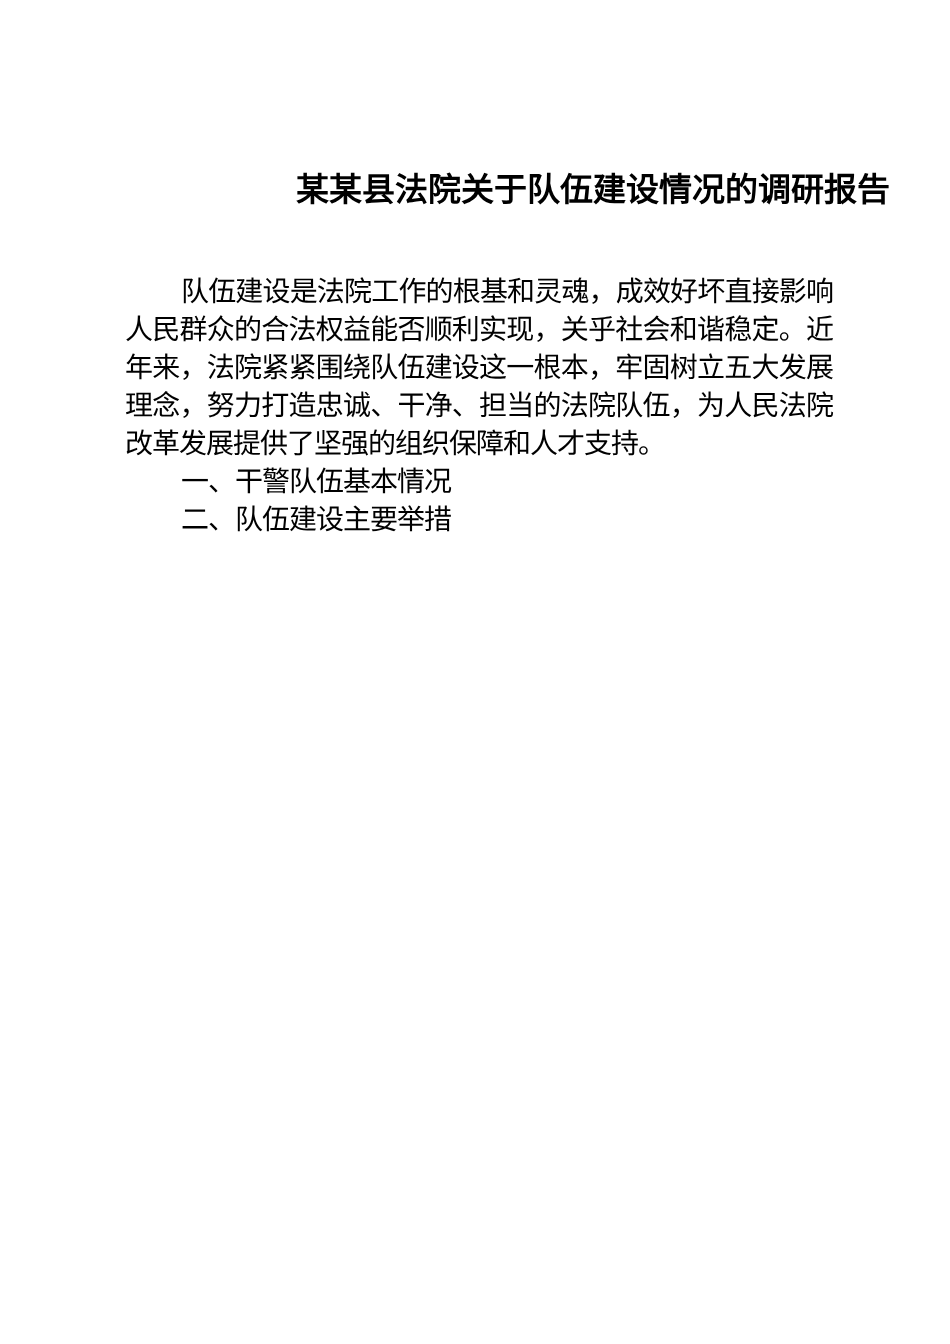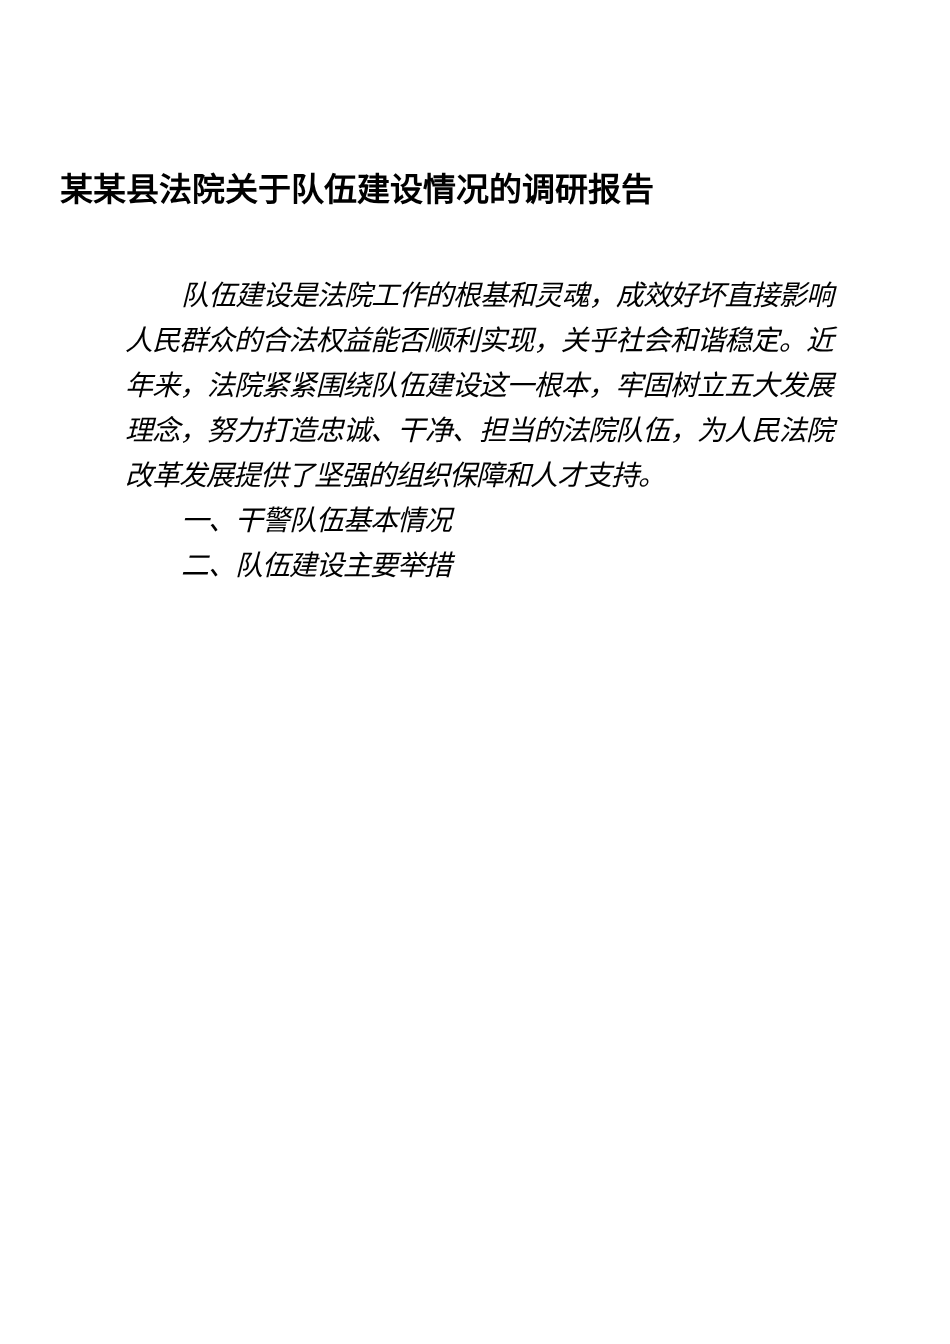--- a/index.html
+++ b/index.html
@@ -10,34 +10,33 @@
     height: 1344px;
     margin: 0 auto;
     background: #ffffff;
     color: #000000;
     font-family: "Liberation Serif", "DejaVu Serif", serif;
     overflow: hidden;
   }
   .doc-title {
     margin-top: 168px;
     padding: 0 60px;
-    text-align: left;
+    text-align: right;
     font-size: 33px;
     font-weight: bold;
     line-height: 45px;
     letter-spacing: 0px;
     white-space: nowrap;
   }
   .doc-body {
     margin: 60px 117px 0 125px; 
     font-size: 28px;
-    line-height: 45px;
+    line-height: 38px;
     text-align: justify;
     letter-spacing: -1px;
-    font-style: italic;
   }
   .doc-body p {
     text-indent: 2em;
     margin: 0;
   }
   .doc-body p.heading {
     font-weight: normal; 
   }
 </style>
 </head>

